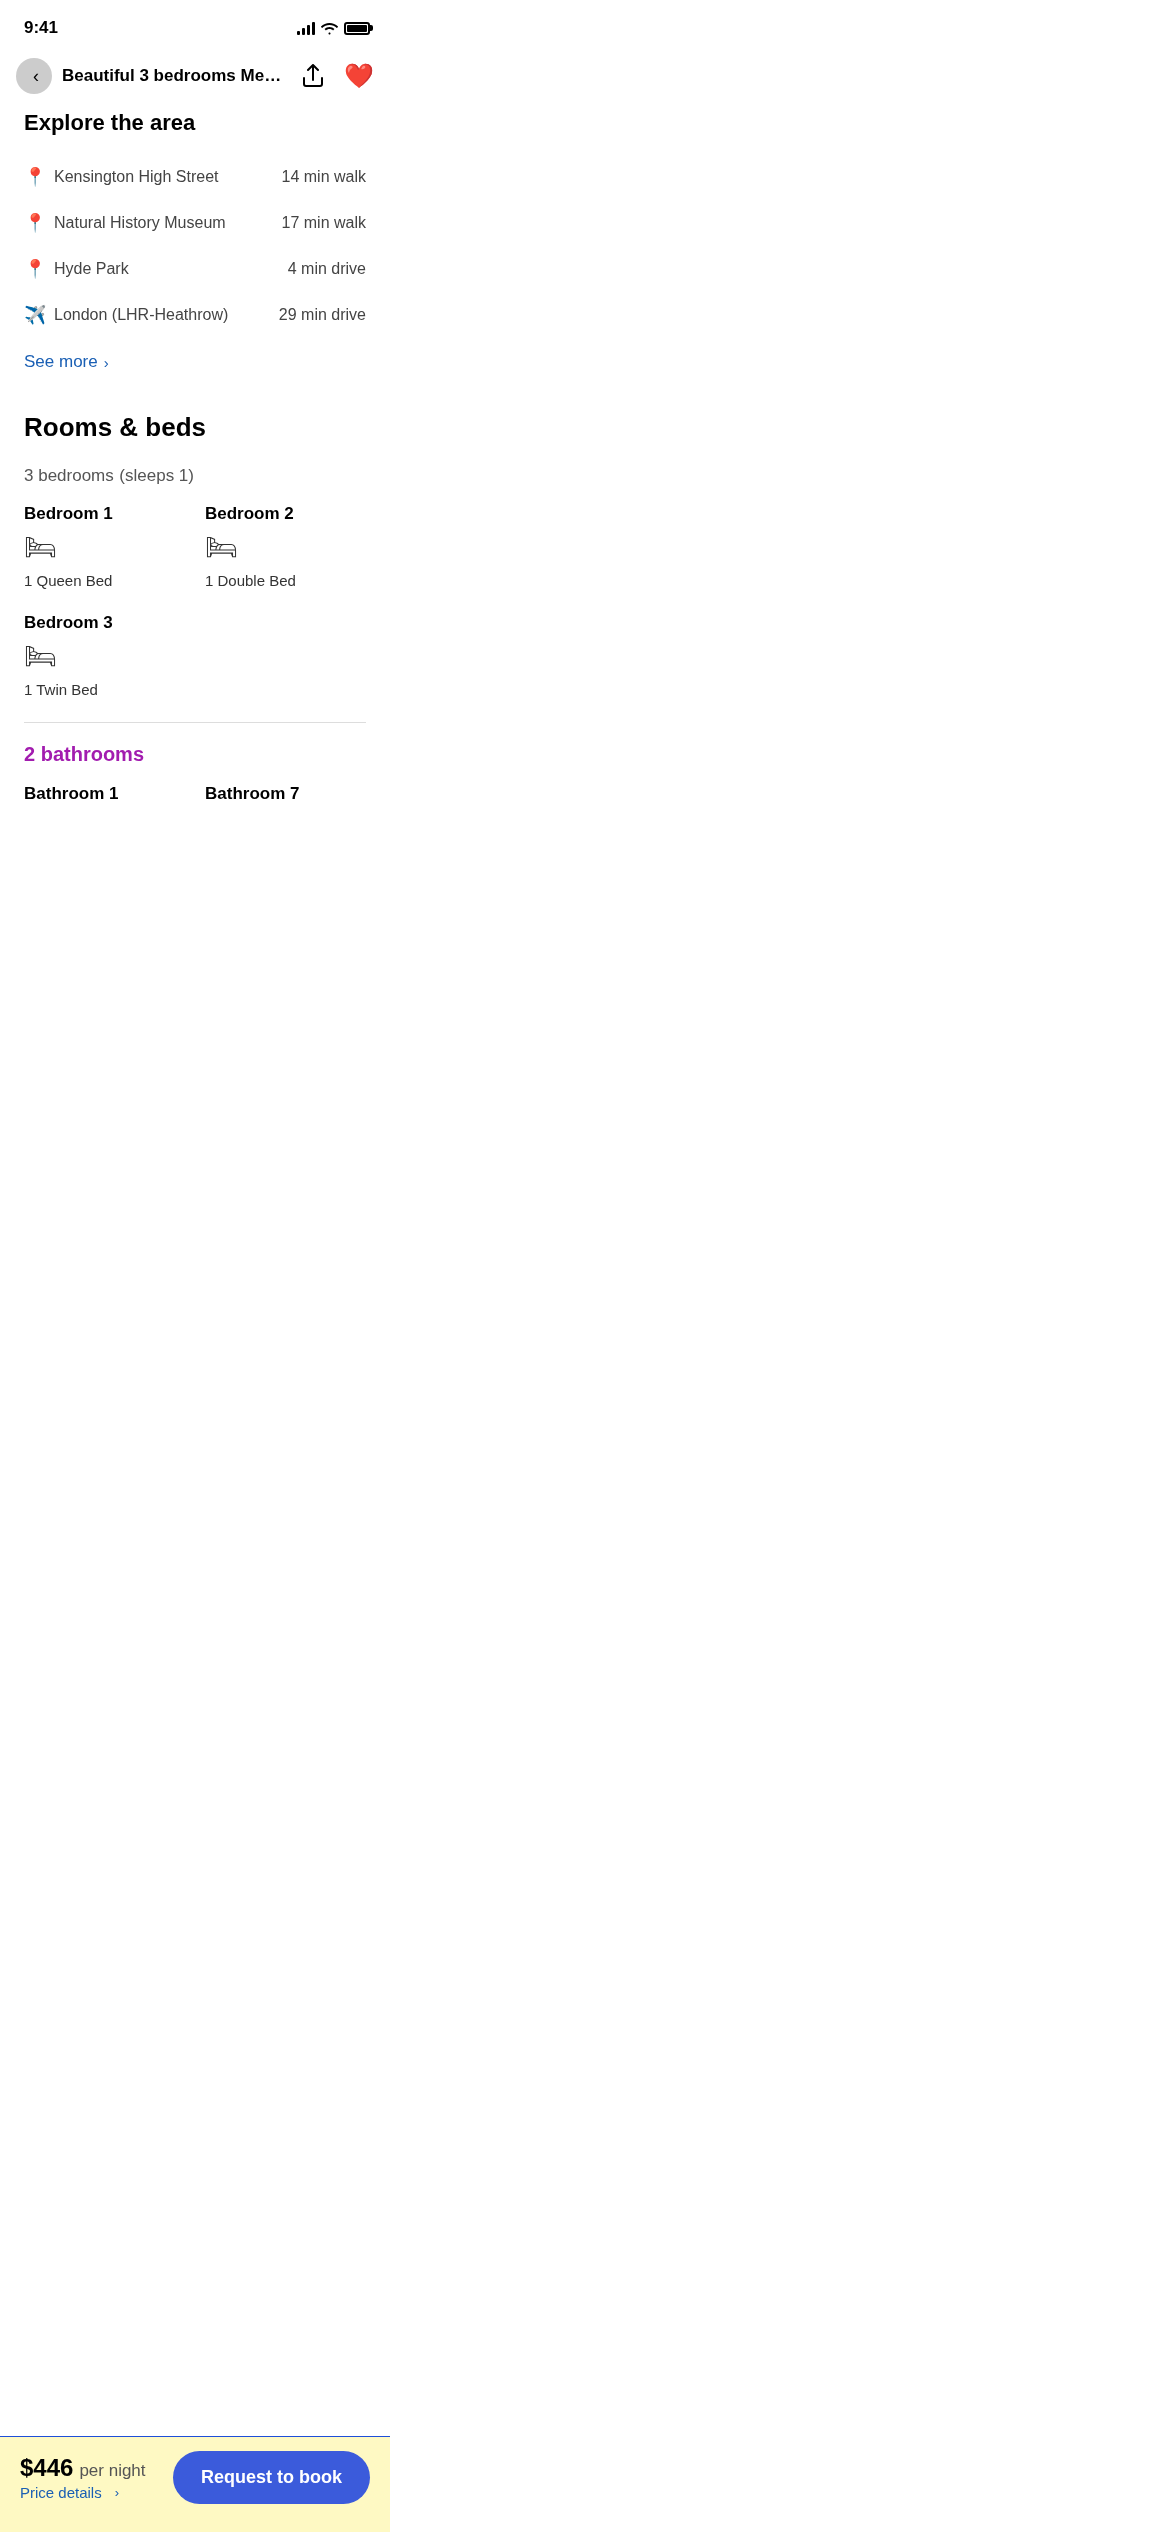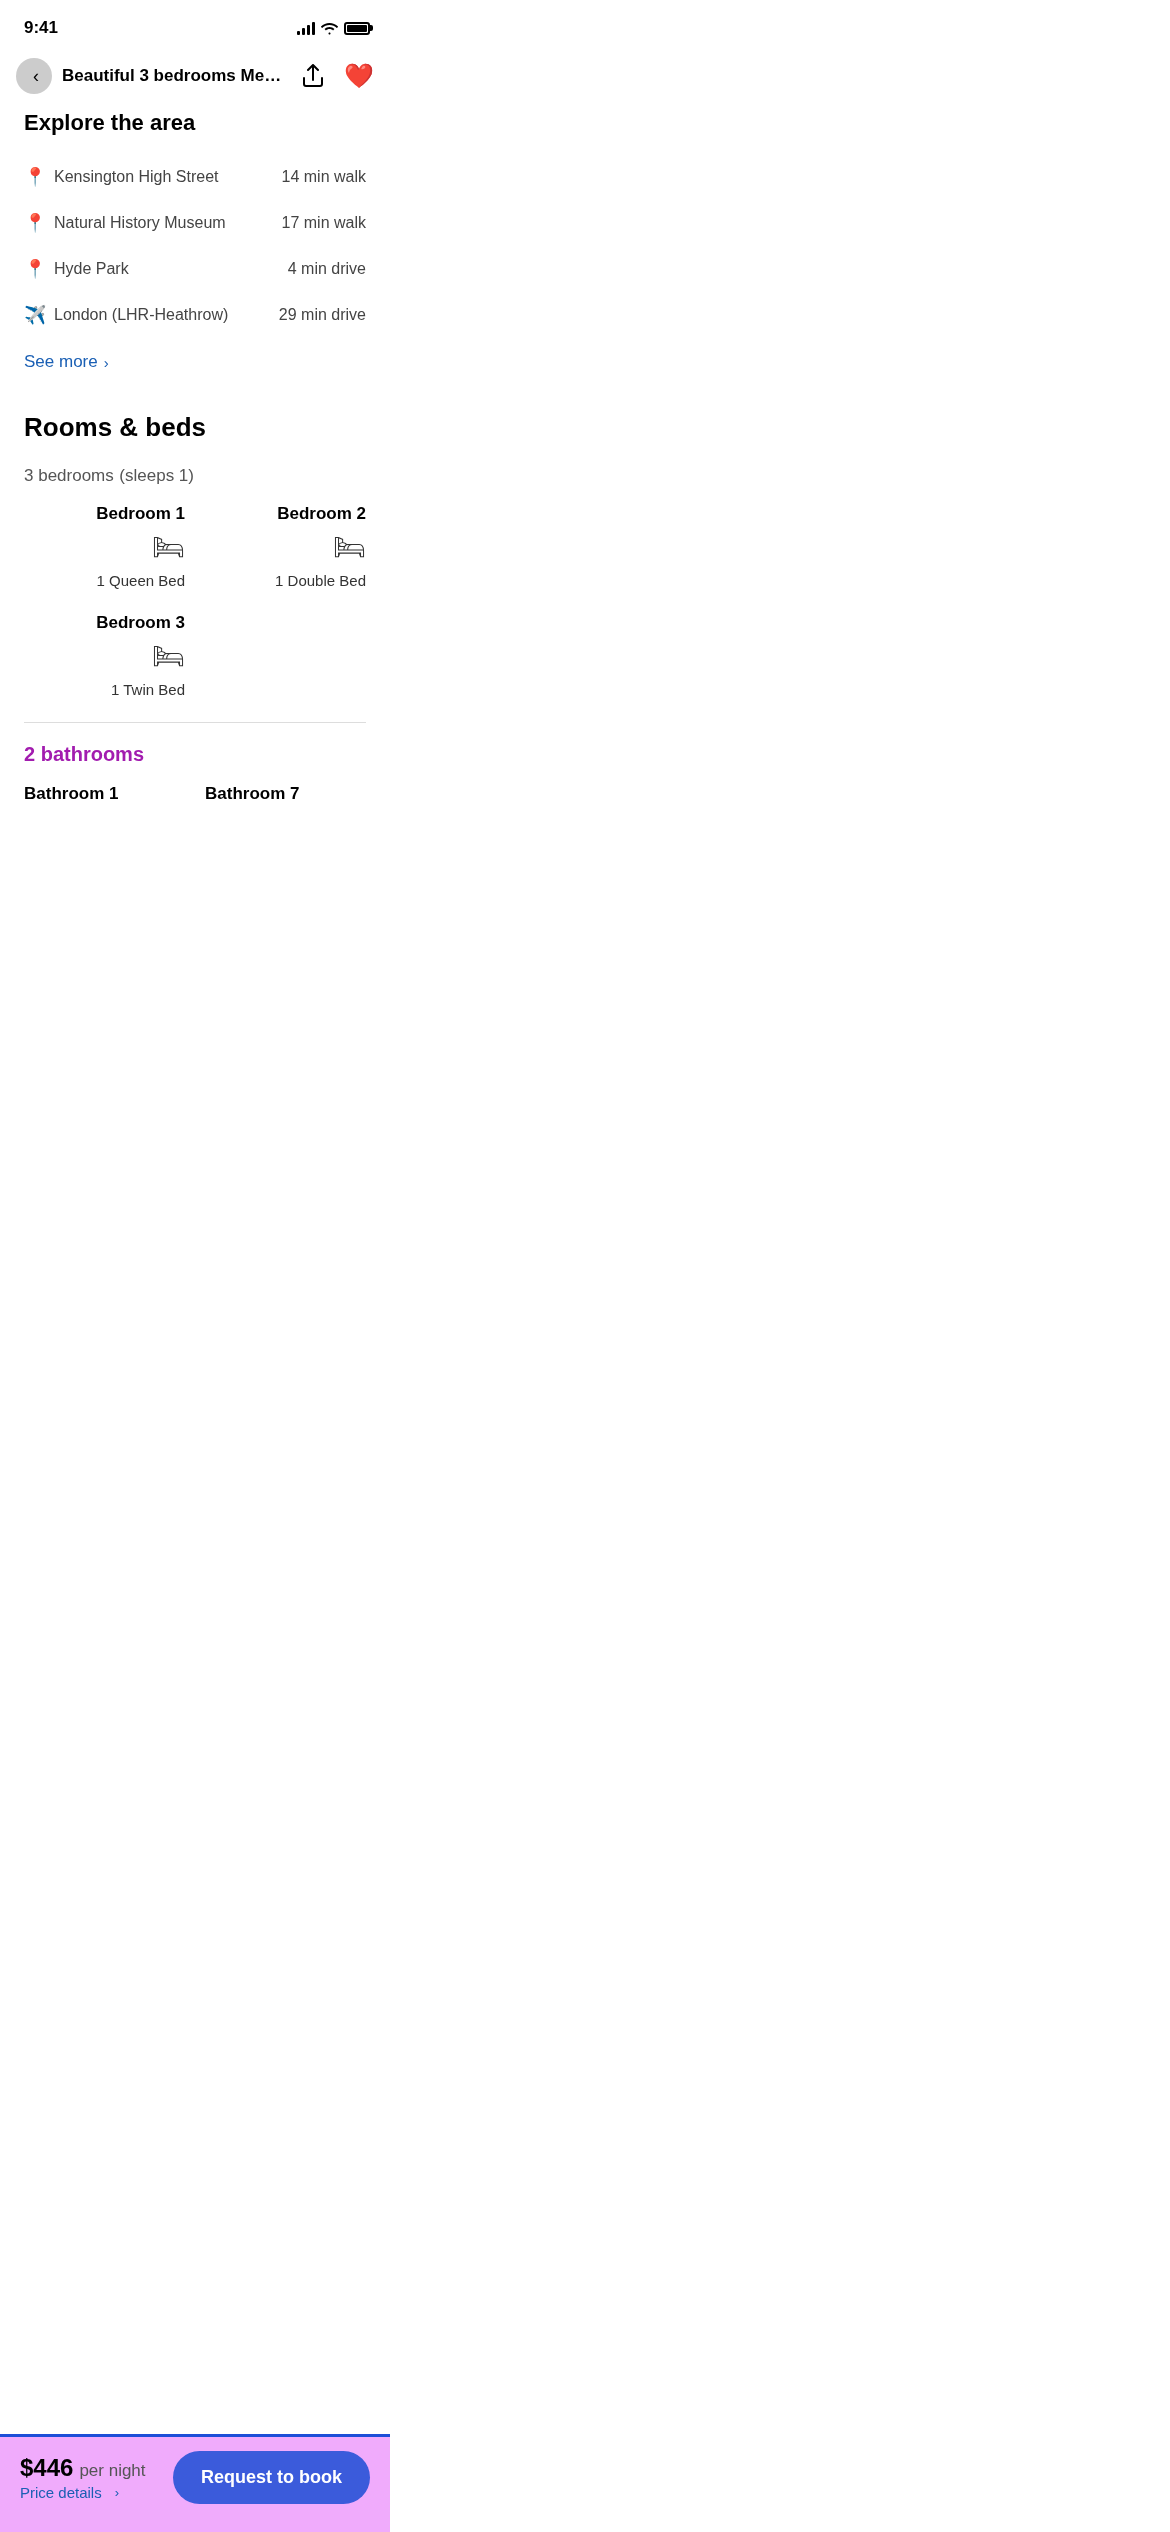--- a/index.html
+++ b/index.html
@@ -194,21 +194,20 @@
       font-size: 17px;
       font-weight: 400;
       color: #555;
     }
 
     .bedroom-grid {
       display: grid;
       grid-template-columns: 1fr 1fr;
       gap: 24px 20px;
       margin-bottom: 24px;
-      text-align: right;
     }
     .bedroom-card {
       display: flex;
       flex-direction: column;
       gap: 10px;
     }
     .bedroom-name {
       font-size: 17px;
       font-weight: 700;
       color: #000;
@@ -247,22 +246,22 @@
       font-weight: 700;
       color: #000;
     }
 
     
     .bottom-bar {
       position: fixed;
       bottom: 0;
       left: 0;
       width: 390px;
-      background: #f0abfc;
-      border-top: 3px solid #1d4ed8;
+      background: #fef9c3;
+      border-top: 1px solid #1d4ed8;
       padding: 14px 20px 28px 20px;
       display: flex;
       align-items: center;
       justify-content: space-between;
       z-index: 100;
     }
     .price-section {
       display: flex;
       flex-direction: column;
       gap: 2px;

